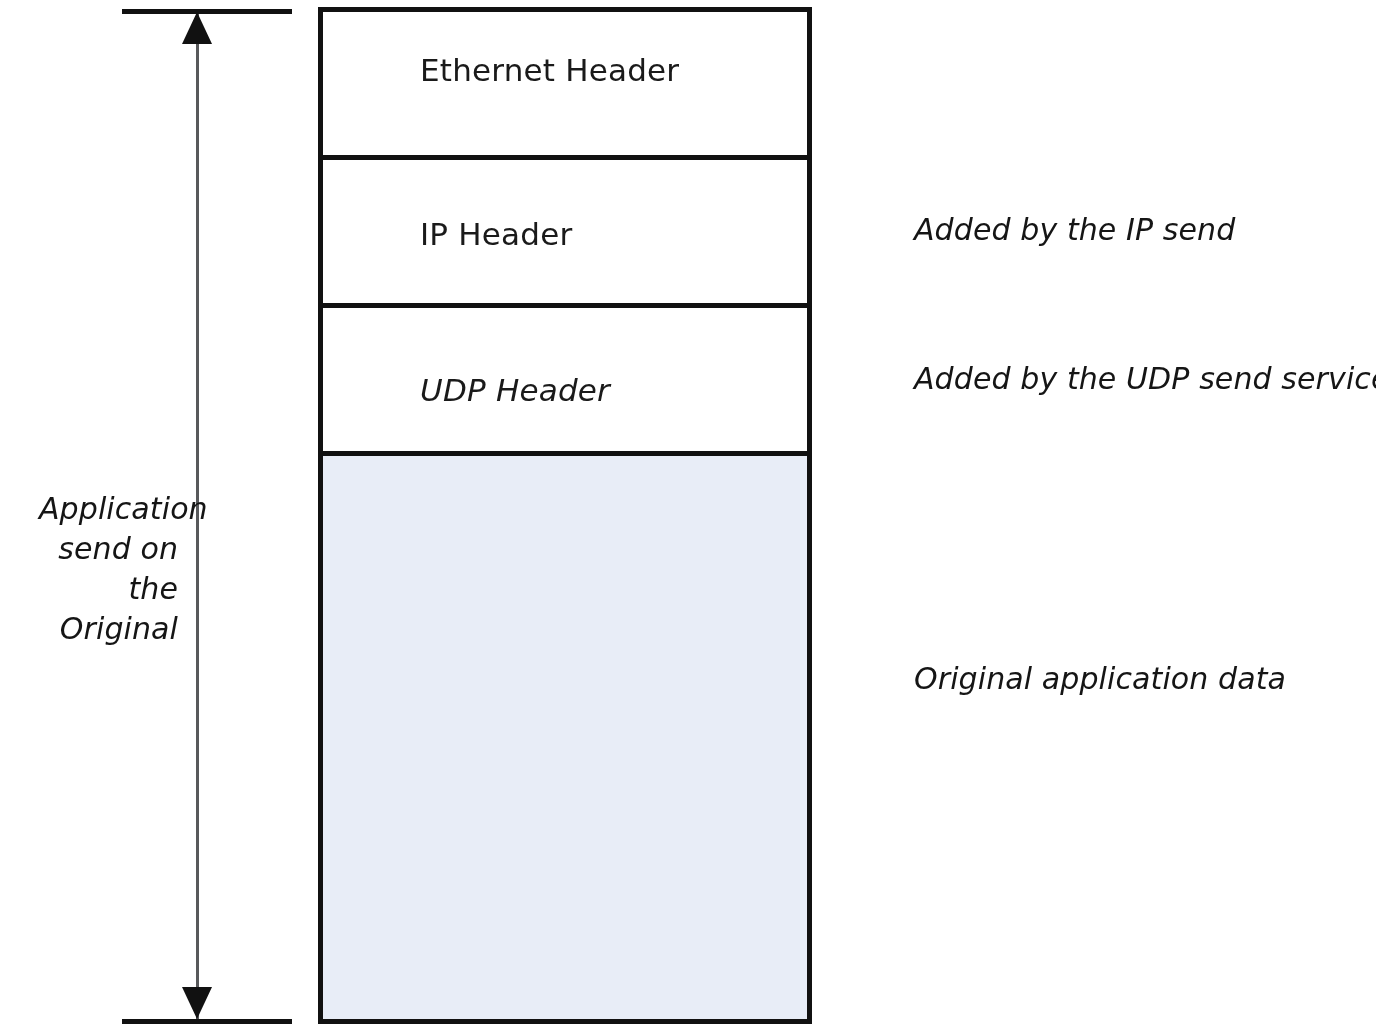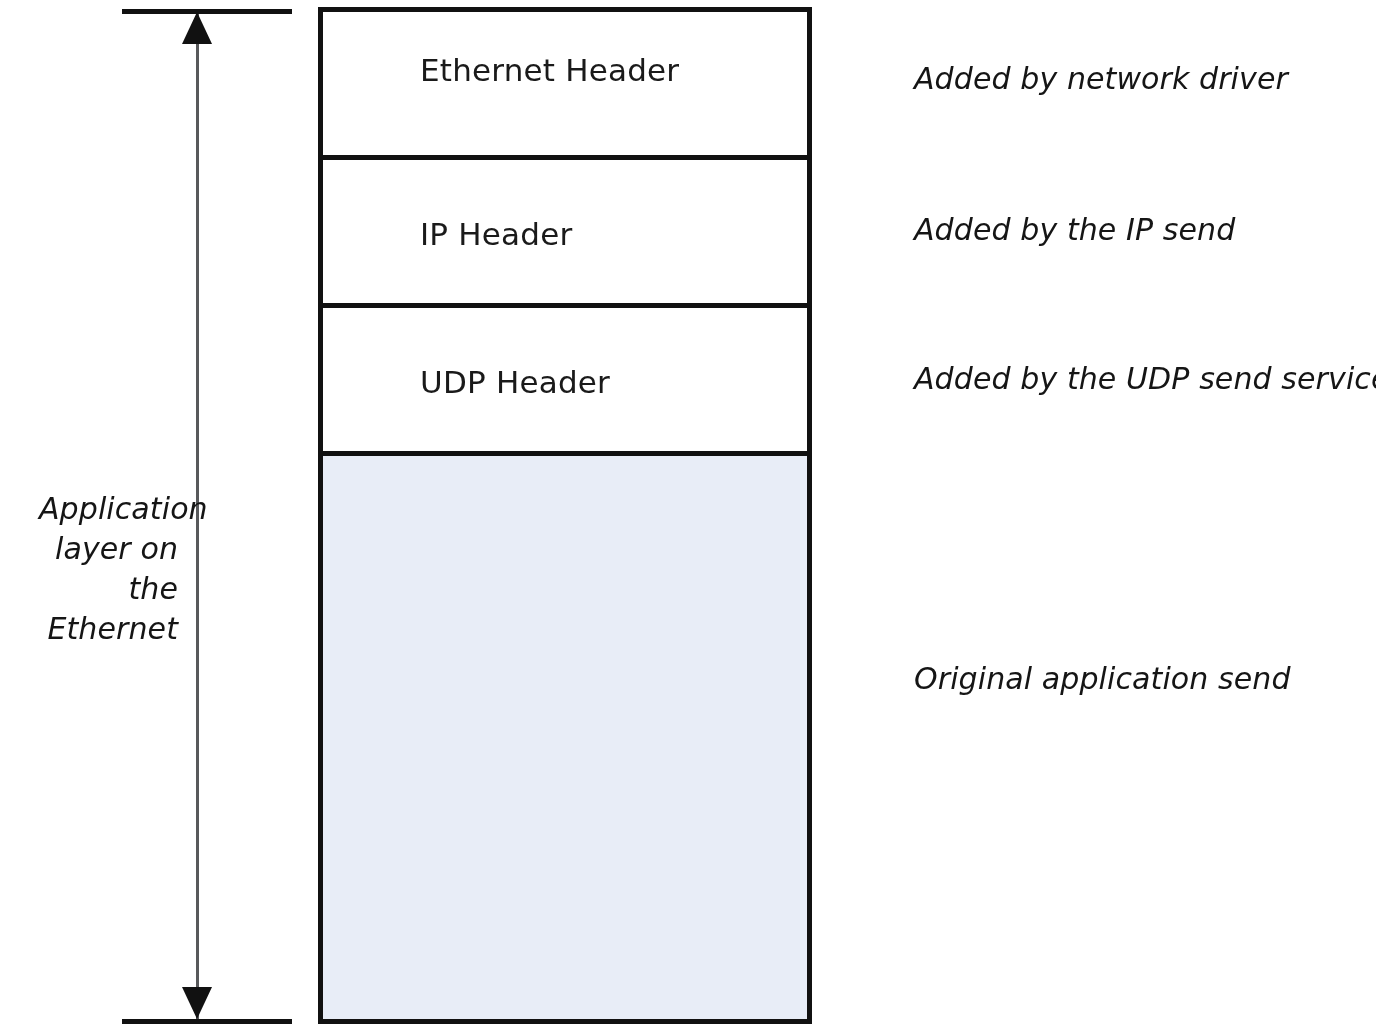--- a/index.html
+++ b/index.html
@@ -95,21 +95,21 @@
   .layer-text {
     position: absolute;
     left: 97px;
     font-size: 31px;
     color: #1a1a1a;
     white-space: nowrap;
     letter-spacing: 0.2px;
   }
   .l-eth .layer-text  { top: 40px; }
   .l-ip .layer-text   { top: 56px; }
-  .l-udp .layer-text  { top: 56px; }
+  .l-udp .layer-text  { top: 64px; font-style: italic; }
 
   
   .note {
     position: absolute;
     left: 914px;
     font-style: italic;
     font-size: 30px;
     color: #151515;
     white-space: nowrap;
     letter-spacing: 0.1px;
@@ -125,40 +125,39 @@
 <div id="canvas">
 
   <div class="tick top"></div>
   <div class="tick bottom"></div>
   <div class="arrow-shaft"></div>
   <div class="arrow-head up"></div>
   <div class="arrow-head down"></div>
 
   <div class="span-label">
     <span>Application</span>
-    <span>layer on the</span>
-    <span>Ethernet</span>
+    <span>send on the</span>
+    <span>Original</span>
   </div>
 
   <div class="stack">
 
     <div class="layer l-eth">
       <div class="layer-text">Ethernet Header</div>
     </div>
 
     <div class="layer l-ip">
       <div class="layer-text">IP Header</div>
     </div>
 
     <div class="layer l-udp">
       <div class="layer-text">UDP Header</div>
     </div>
 
     <div class="layer l-data"></div>
 
   </div>
 
-  <div class="note n-eth">Added by network driver</div>
   <div class="note n-ip">Added by the IP send</div>
   <div class="note n-udp">Added by the UDP send service</div>
-  <div class="note n-data">Original application send</div>
+  <div class="note n-data">Original application data</div>
 
 </div>
 
 </body></html>

